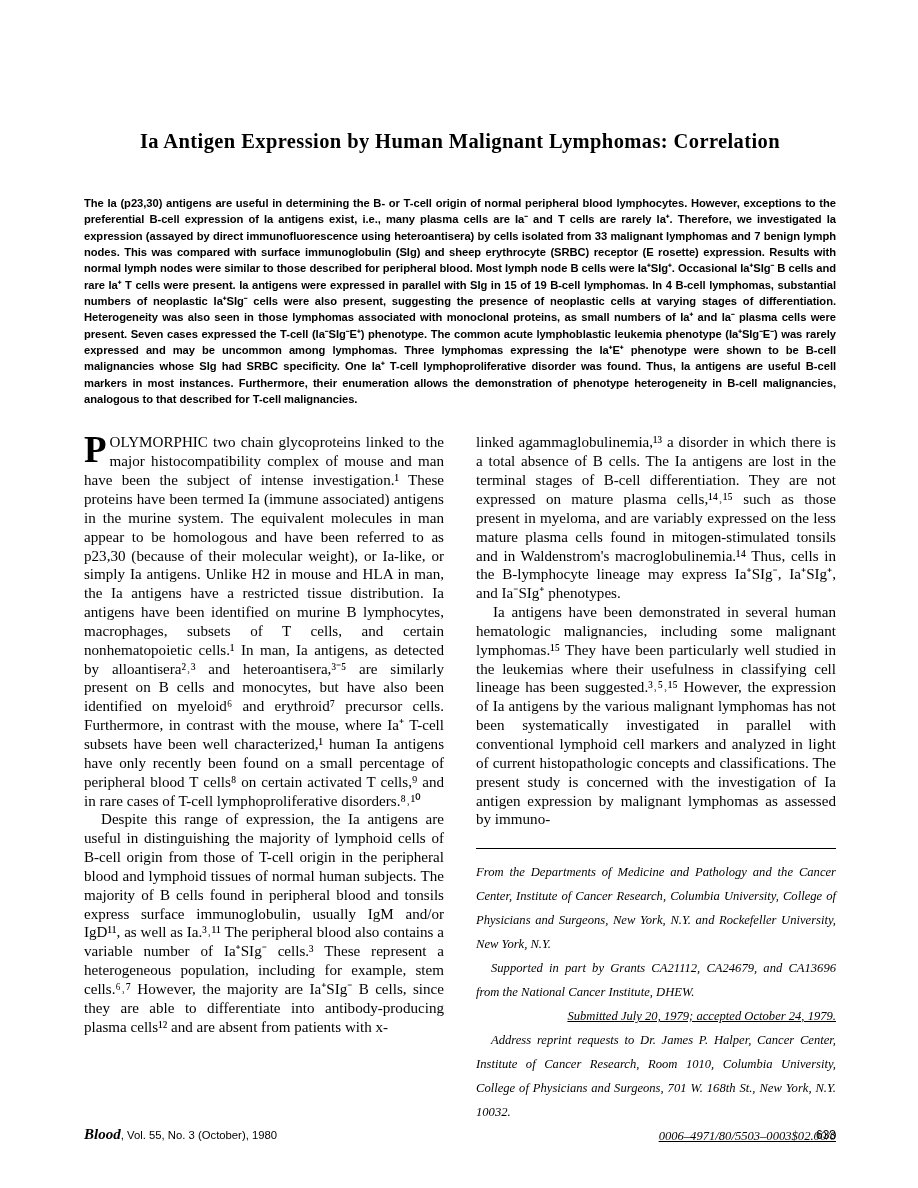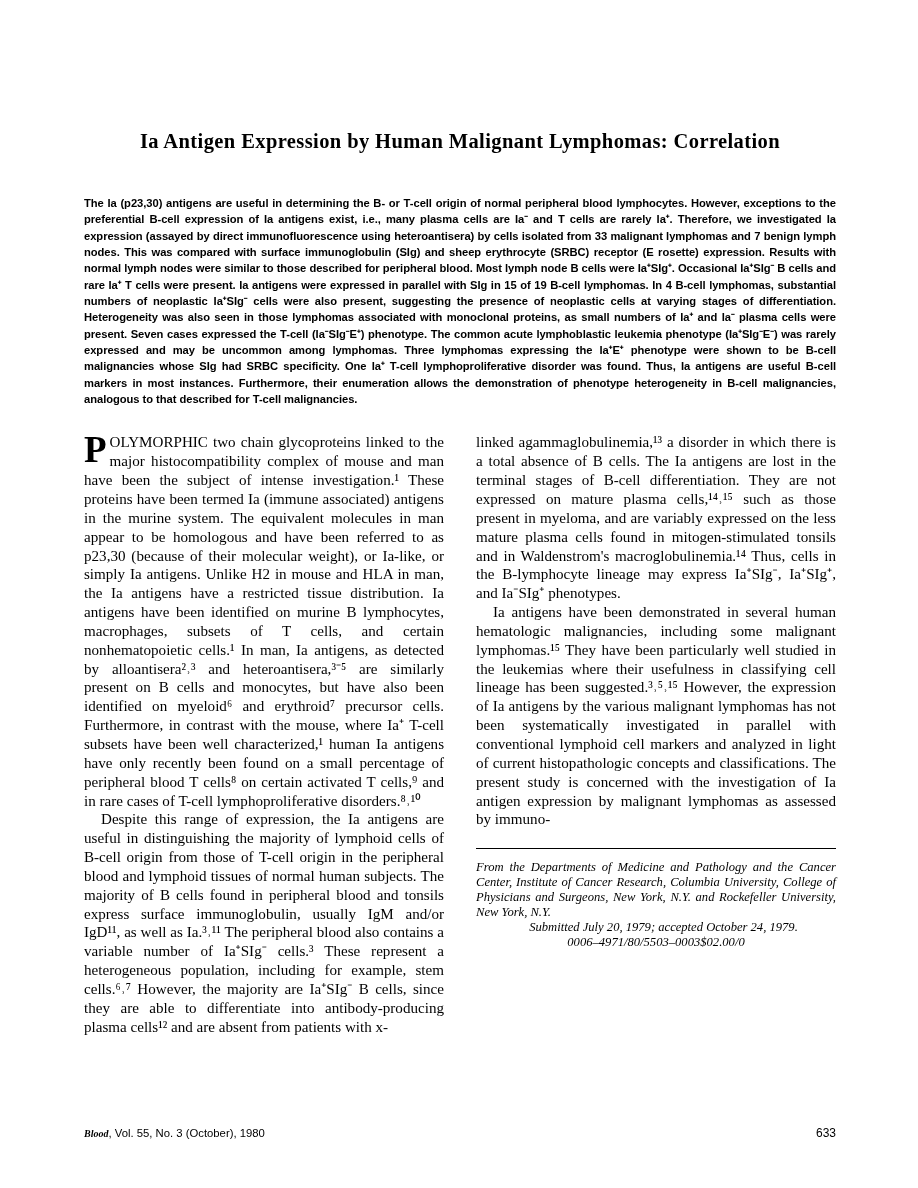--- a/index.html
+++ b/index.html
@@ -106,46 +106,46 @@
     width: 100%;
     height: 1px;
     background: #000;
     margin-bottom: 11px;
   }
   p.fn {
     margin: 0 0 0 0;
     font-family: "Liberation Serif", serif;
     font-style: italic;
     font-size: 12.6px;
-    line-height: 15px;
+    line-height: 24px;
     text-align: justify;
     text-indent: 15px;
     color: #000;
   }
   p.fn.noindent { text-indent: 0; }
-  p.fn.tight { text-align: center; }
+  p.fn.tight { text-align: right; text-decoration: underline; }
 
   
   .footer {
     position: absolute;
     left: 84px;
     top: 1126px;
     width: 752px;
     display: flex;
     justify-content: space-between;
     align-items: baseline;
     font-family: "Liberation Sans", sans-serif;
     font-size: 11.3px;
     color: #000;
   }
   .footer .journal-name {
     font-family: "Liberation Serif", serif;
     font-style: italic;
     font-weight: bold;
-    font-size: 10px;
+    font-size: 15px;
   }
   .footer-left { letter-spacing: 0px; }
   .footer-right { font-size: 12px; }
 </style>
 </head>
 <body>
 
 <div class="page">
   <div class="content">
 
@@ -162,21 +162,23 @@
         <p class="body">Despite this range of expression, the Ia antigens are useful in distinguishing the majority of lymphoid cells of B-cell origin from those of T-cell origin in the peripheral blood and lymphoid tissues of normal human subjects. The majority of B cells found in peripheral blood and tonsils express surface immunoglobulin, usually IgM and/or IgD¹¹, as well as Ia.³˒¹¹ The peripheral blood also contains a variable number of Ia⁺SIg⁻ cells.³ These represent a heterogeneous population, including for example, stem cells.⁶˒⁷ However, the majority are Ia⁺SIg⁻ B cells, since they are able to differentiate into antibody-producing plasma cells¹² and are absent from patients with x-</p>
       </div>
 
       <div class="col">
         <p class="body first">linked agammaglobulinemia,¹³ a disorder in which there is a total absence of B cells. The Ia antigens are lost in the terminal stages of B-cell differentiation. They are not expressed on mature plasma cells,¹⁴˒¹⁵ such as those present in myeloma, and are variably expressed on the less mature plasma cells found in mitogen-stimulated tonsils and in Waldenstrom's macroglobulinemia.¹⁴ Thus, cells in the B-lymphocyte lineage may express Ia⁺SIg⁻, Ia⁺SIg⁺, and Ia⁻SIg⁺ phenotypes.</p>
         <p class="body">Ia antigens have been demonstrated in several human hematologic malignancies, including some malignant lymphomas.¹⁵ They have been particularly well studied in the leukemias where their usefulness in classifying cell lineage has been suggested.³˒⁵˒¹⁵ However, the expression of Ia antigens by the various malignant lymphomas has not been systematically investigated in parallel with conventional lymphoid cell markers and analyzed in light of current histopathologic concepts and classifications. The present study is concerned with the investigation of Ia antigen expression by malignant lymphomas as assessed by immuno-</p>
 
         <div class="footnotes">
           <div class="fn-rule"></div>
           <p class="fn noindent">From the Departments of Medicine and Pathology and the Cancer Center, Institute of Cancer Research, Columbia University, College of Physicians and Surgeons, New York, N.Y. and Rockefeller University, New York, N.Y.</p>
+          <p class="fn">Supported in part by Grants CA21112, CA24679, and CA13696 from the National Cancer Institute, DHEW.</p>
           <p class="fn tight">Submitted July 20, 1979; accepted October 24, 1979.</p>
+          <p class="fn">Address reprint requests to Dr. James P. Halper, Cancer Center, Institute of Cancer Research, Room 1010, Columbia University, College of Physicians and Surgeons, 701 W. 168th St., New York, N.Y. 10032.</p>
           <p class="fn tight noindent">0006–4971/80/5503–0003$02.00/0</p>
         </div>
       </div>
 
     </div>
   </div>
 
   <div class="footer">
     <div class="footer-left"><span class="journal-name">Blood</span><span>, Vol. 55, No. 3 (October), 1980</span></div>
     <div class="footer-right">633</div>

